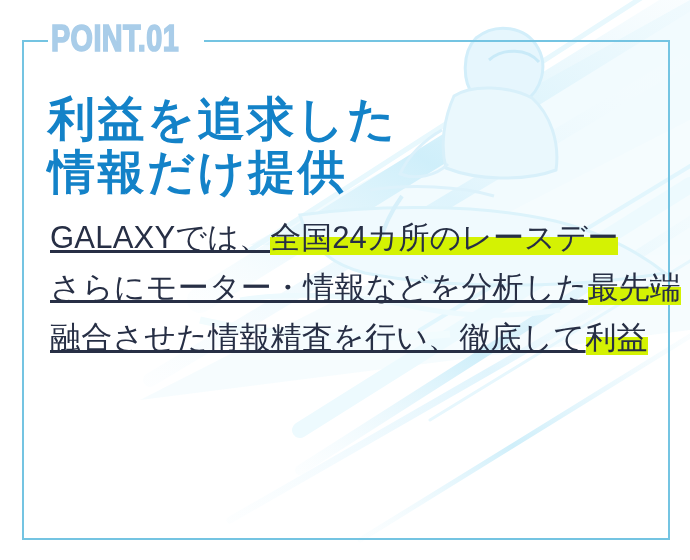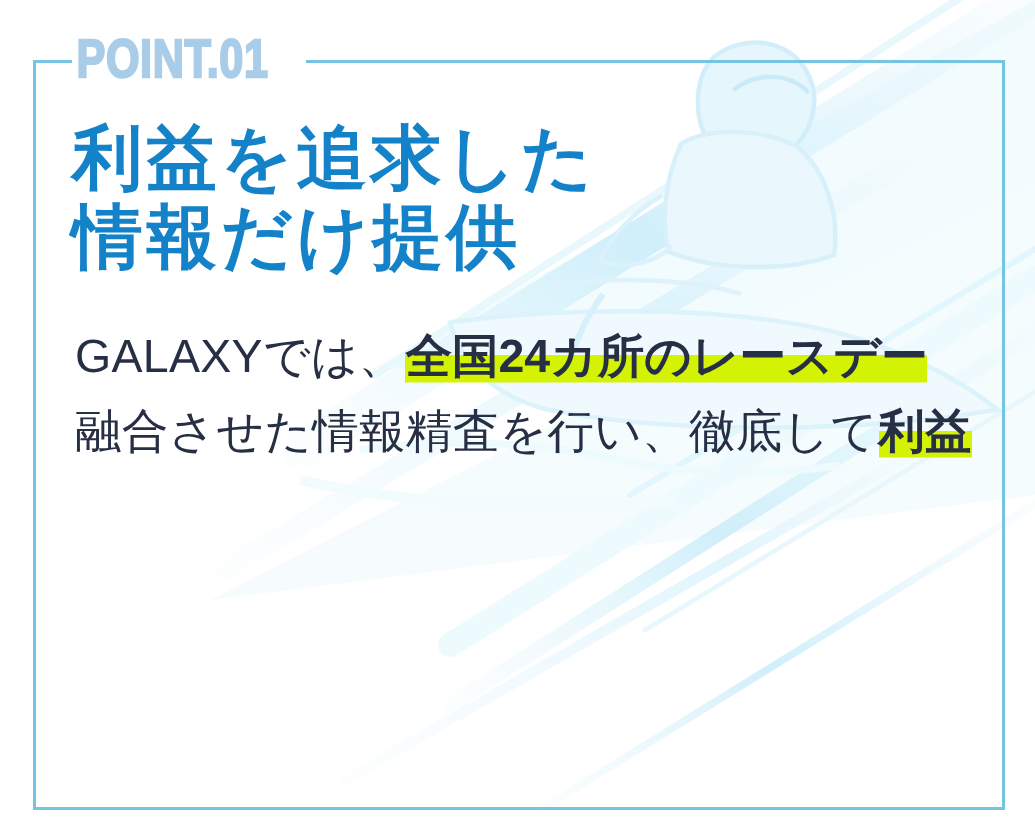--- a/index.html
+++ b/index.html
@@ -86,21 +86,21 @@
     transform-origin: left center;
     white-space: nowrap;
     text-shadow: 0 0 0 #a9cde9;
     -webkit-text-stroke: 1.6px #a9cde9;
   }
 
   
   #heading {
     position: absolute;
     left: 48px;
-    top: 78px;
+    top: 92px;
     z-index: 3;
     color: #1382c8;
     font-weight: bold;
     font-size: 47px;
     line-height: 53px;
     letter-spacing: 2.5px;
     white-space: pre;
   }
 
   
@@ -114,28 +114,29 @@
     font-size: 31px;
     line-height: 50px;
     letter-spacing: 0.2px;
   }
   #body-copy .ln {
     display: block;
     white-space: nowrap;
     height: 50px;
   }
   #body-copy .hl {
-    font-weight: bold;
+    font-weight: normal;
     background: linear-gradient(to top,
                 #d4f203 0px, #d4f203 18px,
                 rgba(212,242,3,0) 18px, rgba(212,242,3,0) 100%);
     letter-spacing: 0px;
   }
   #body-copy .pl {
     font-weight: normal;
+    text-decoration: underline;
   }
 </style>
 </head>
 <body>
 
 <div id="card">
 
   <svg id="bg-watermark" viewBox="0 0 690 560" xmlns="http://www.w3.org/2000/svg" aria-hidden="true">
     <defs>
       <linearGradient id="streakFade" x1="0" y1="1" x2="1" y2="0">
@@ -198,16 +199,17 @@
   <div class="frame-line" id="frame-right"></div>
   <div class="frame-line" id="frame-bottom"></div>
 
   <div id="point-label">POINT.01</div>
 
   <div id="heading">利益を追求した
 情報だけ提供</div>
 
   <div id="body-copy">
       <span class="ln"><span class="pl">GALAXYでは、</span><span class="hl">全国24カ所のレースデー</span></span>
+      <span class="ln"><span class="pl">さらにモーター・情報などを分析した</span><span class="hl">最先端</span></span>
       <span class="ln"><span class="pl">融合させた情報精査を行い、徹底して</span><span class="hl">利益</span></span>
     </div>
 
 </div>
 
 </body></html>

